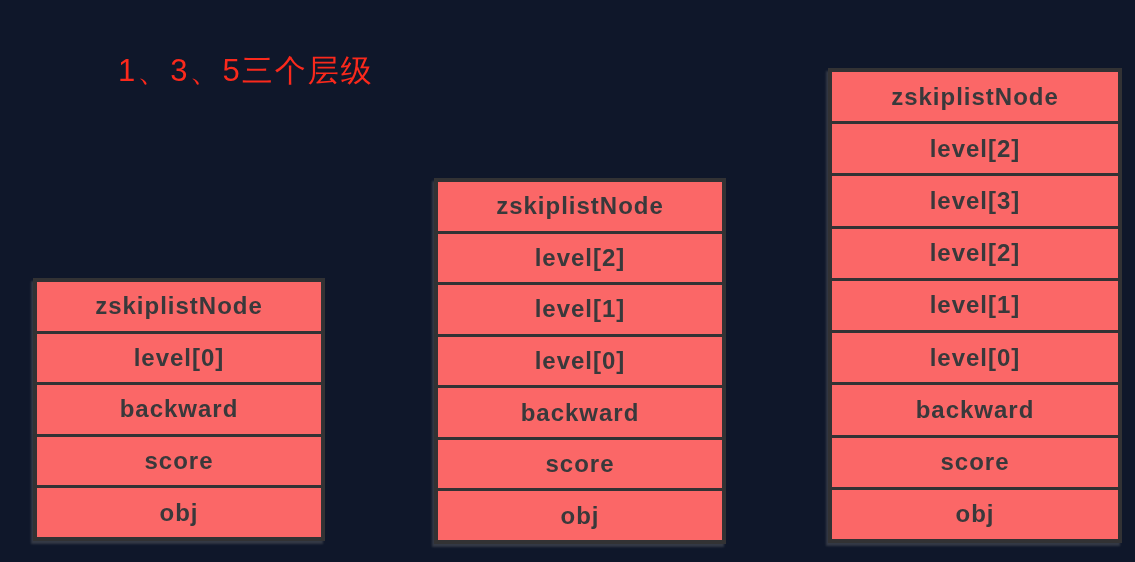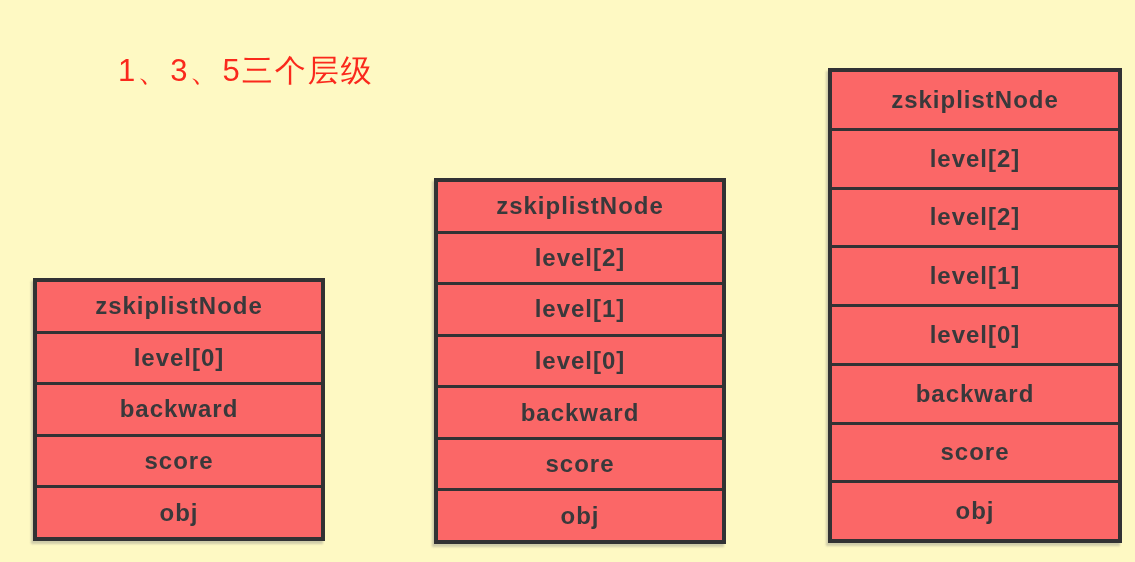--- a/index.html
+++ b/index.html
@@ -5,21 +5,21 @@
   html, body {
     margin: 0;
     padding: 0;
     background: #ffffff;
     font-family: "Liberation Sans", "DejaVu Sans", sans-serif;
   }
   .canvas {
     position: relative;
     width: 1135px;
     height: 562px;
-    background: #fef9c3;
+    background: #0f172a;
     overflow: hidden;
   }
   .title {
     position: absolute;
     left: 118px;
     top: 52px;
     font-size: 31px;
     line-height: 38px;
     color: #fa291c;
     letter-spacing: 2px;
@@ -75,20 +75,21 @@
     <div class="cell">level[1]</div>
     <div class="cell">level[0]</div>
     <div class="cell">backward</div>
     <div class="cell">score</div>
     <div class="cell">obj</div>
   </div>
 
   <div class="node-table t3">
     <div class="cell">zskiplistNode</div>
     <div class="cell">level[2]</div>
+    <div class="cell">level[3]</div>
     <div class="cell">level[2]</div>
     <div class="cell">level[1]</div>
     <div class="cell">level[0]</div>
     <div class="cell">backward</div>
     <div class="cell">score</div>
     <div class="cell">obj</div>
   </div>
 
 </div>
 

